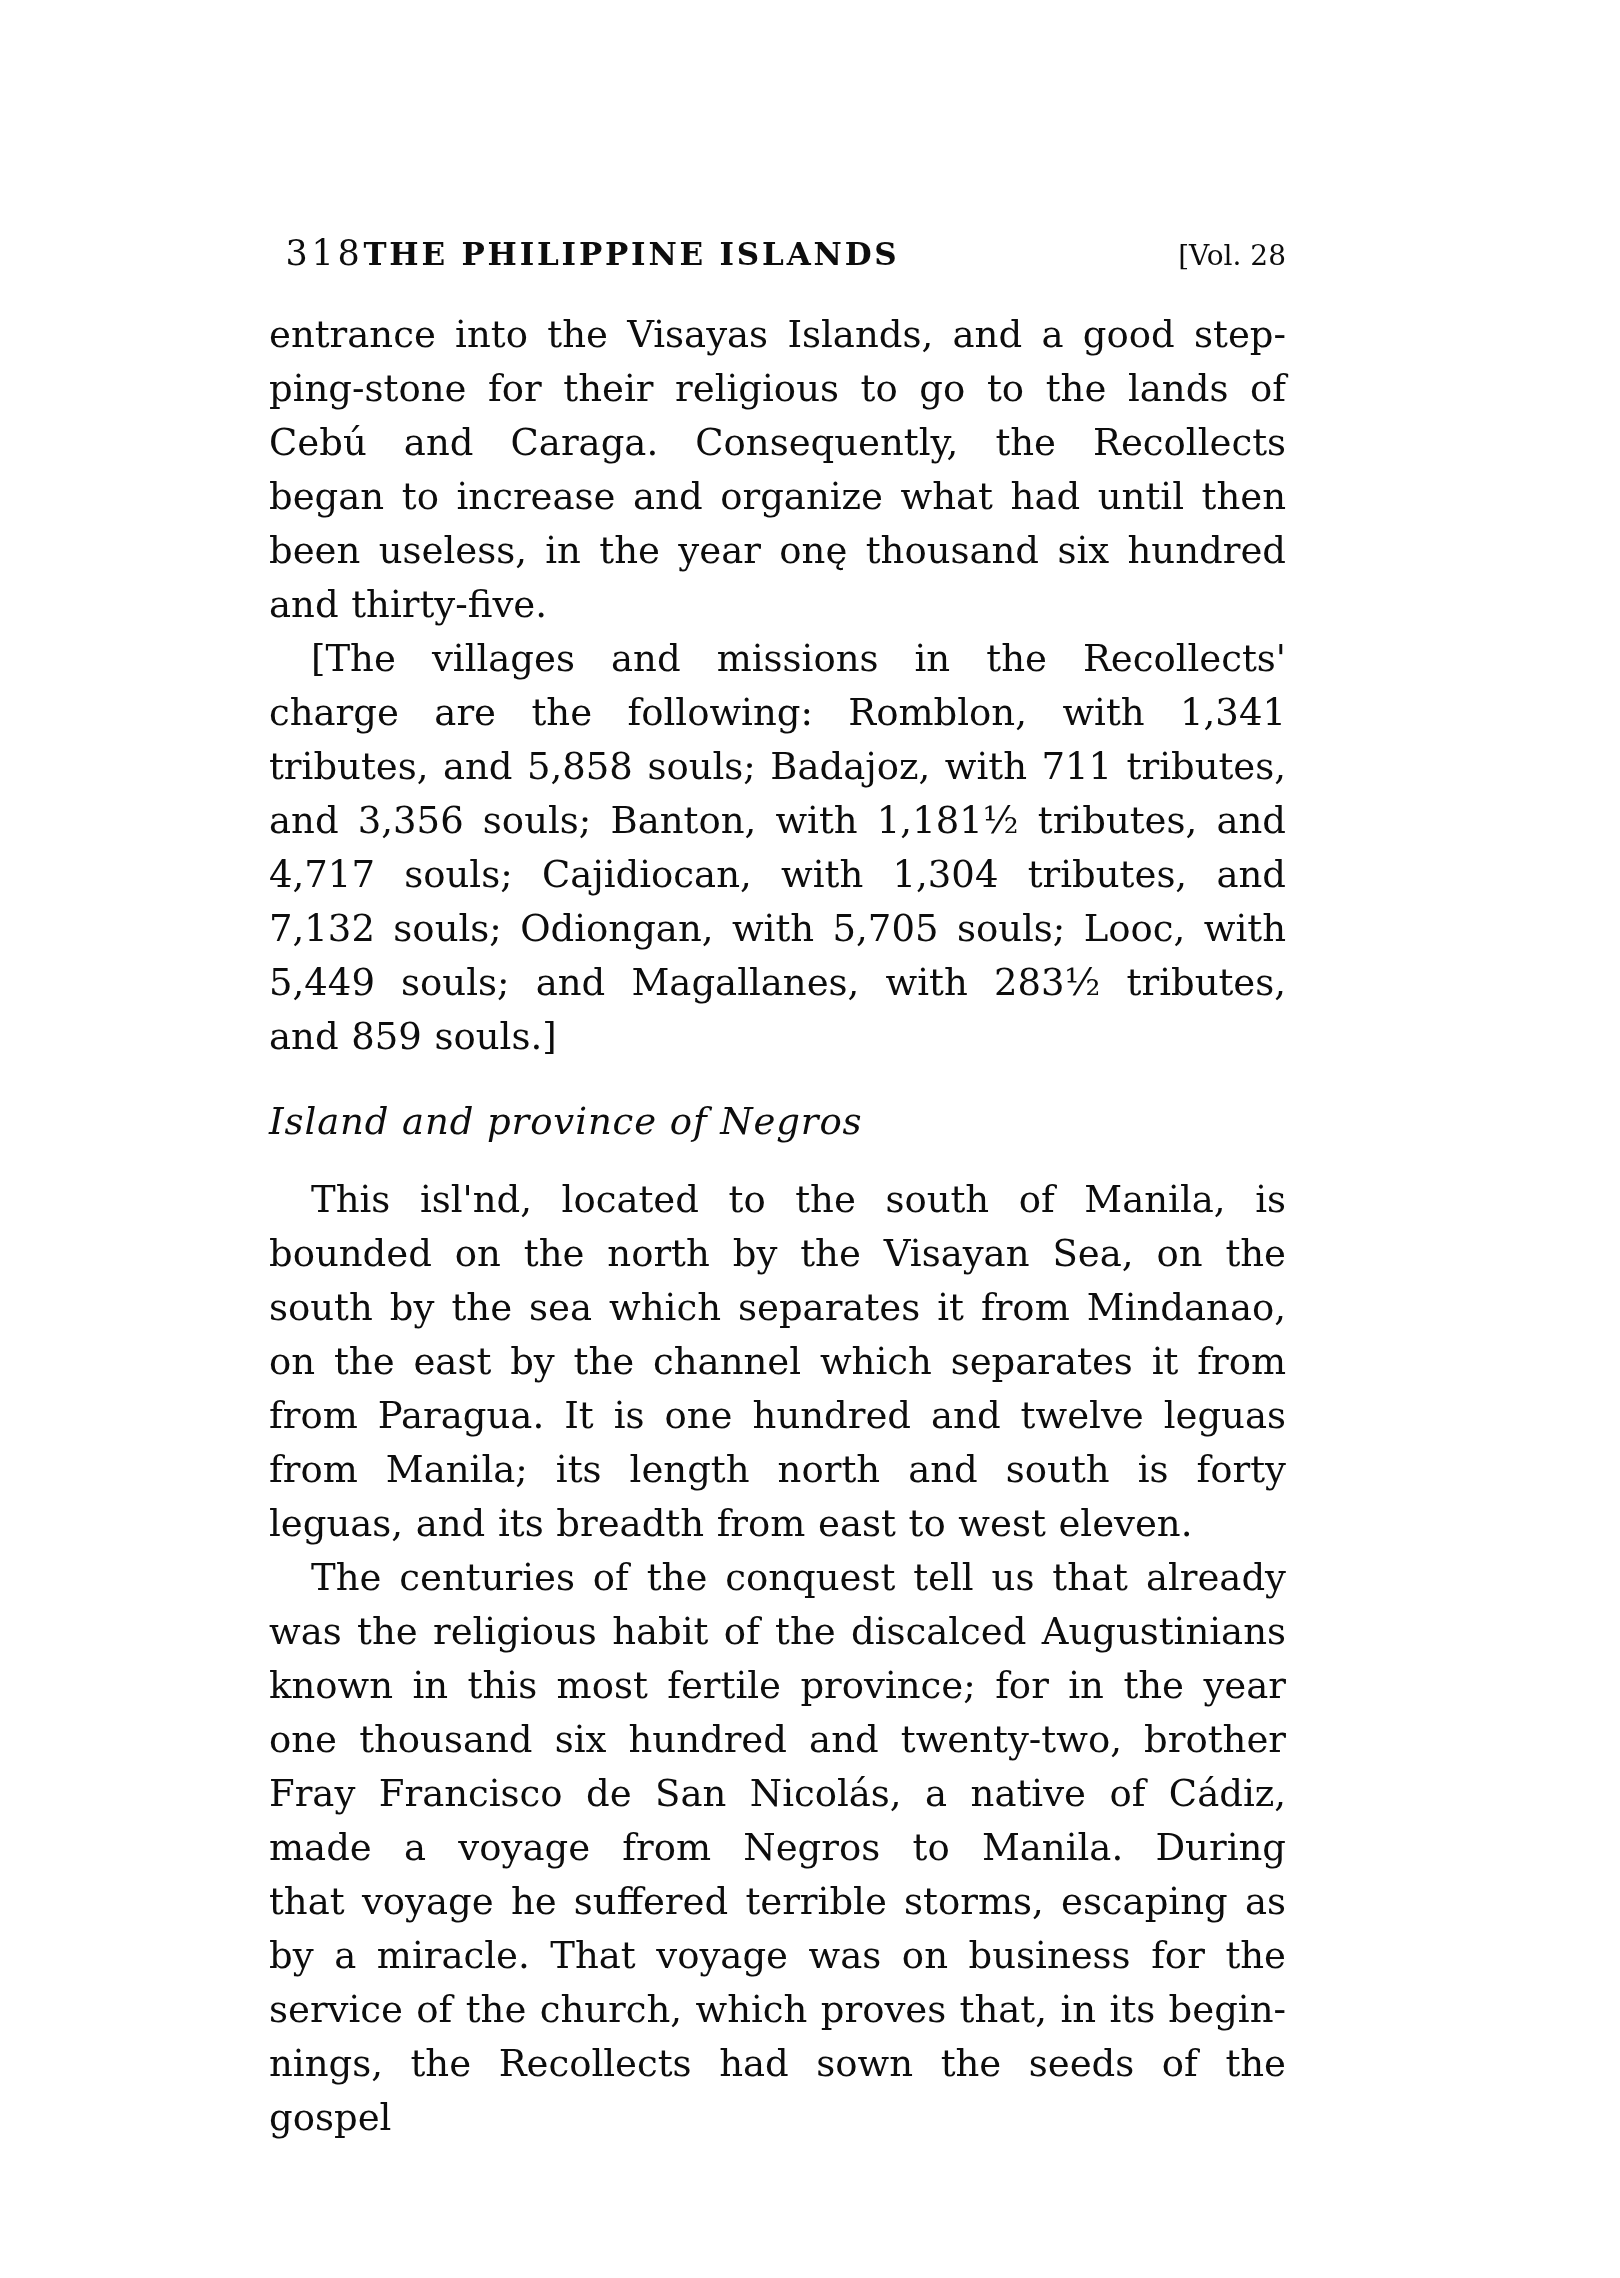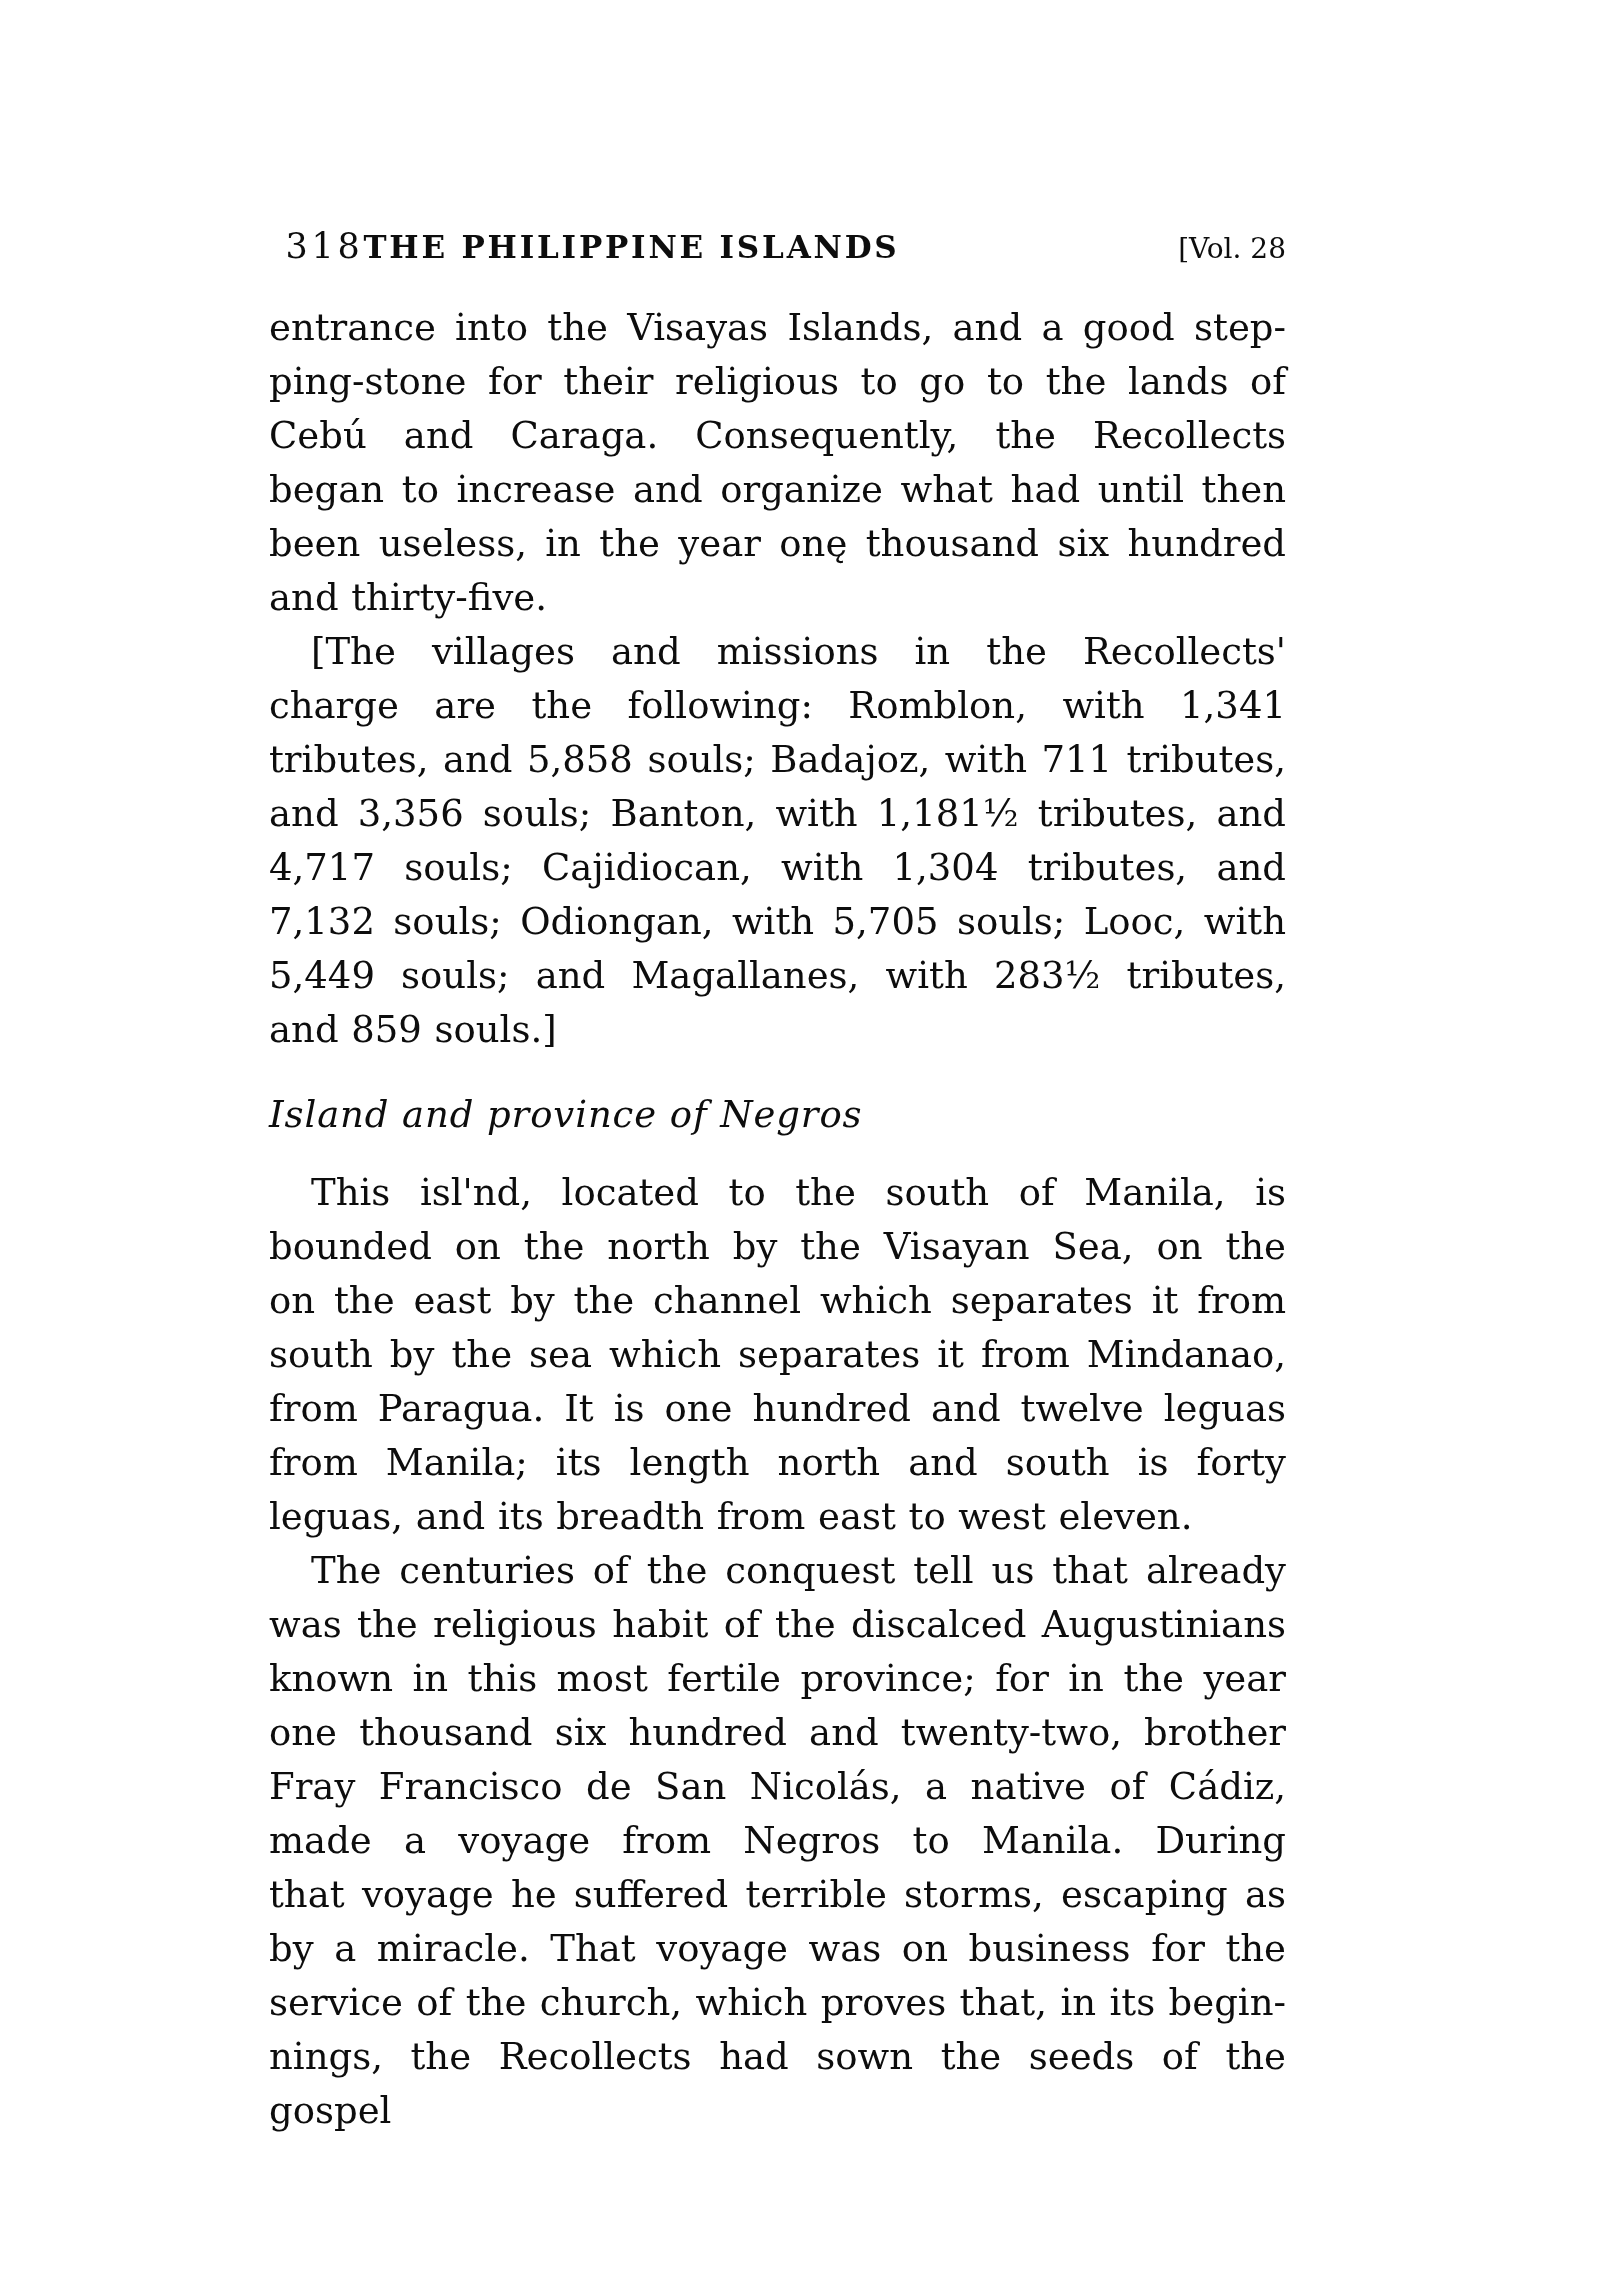--- a/index.html
+++ b/index.html
@@ -12,21 +12,21 @@
     width: 1621px;
     height: 2279px;
     background: #ffffff;
     color: #0d0d0d;
     font-family: "DejaVu Serif", "Liberation Serif", serif;
     overflow: hidden;
   }
   .content {
     position: absolute;
     left: 269px;
-    top: 215px;
+    top: 222px;
     width: 1017px;
   }
   .running-header {
     display: flex;
     align-items: baseline;
     justify-content: space-between;
     font-size: 33px;
     margin-bottom: 35px;
     white-space: nowrap;
   }
@@ -108,22 +108,22 @@
           <div class="line">7,132 souls; Odiongan, with 5,705 souls; Looc, with</div>
           <div class="line">5,449 souls; and Magallanes, with 283½ tributes,</div>
           <div class="line last">and 859 souls.]</div>
         </div>
 
       <div class="section-heading">Island and province of Negros</div>
 
       <div class="paragraph">
           <div class="line indent">This isl'nd, located to the south of Manila, is</div>
           <div class="line">bounded on the north by the Visayan Sea, on the</div>
+          <div class="line">south by the sea which separates it from Mindanao,</div>
           <div class="line">on the east by the channel which separates it from</div>
-          <div class="line">south by the sea which separates it from Mindanao,</div>
           <div class="line">from Paragua.  It is one hundred and twelve leguas</div>
           <div class="line">from Manila; its length north and south is forty</div>
           <div class="line last">leguas, and its breadth from east to west eleven.</div>
         </div>
 
       <div class="paragraph">
           <div class="line indent">The centuries of the conquest tell us that already</div>
           <div class="line">was the religious habit of the discalced Augustinians</div>
           <div class="line">known in this most fertile province; for in the year</div>
           <div class="line">one thousand six hundred and twenty-two, brother</div>

